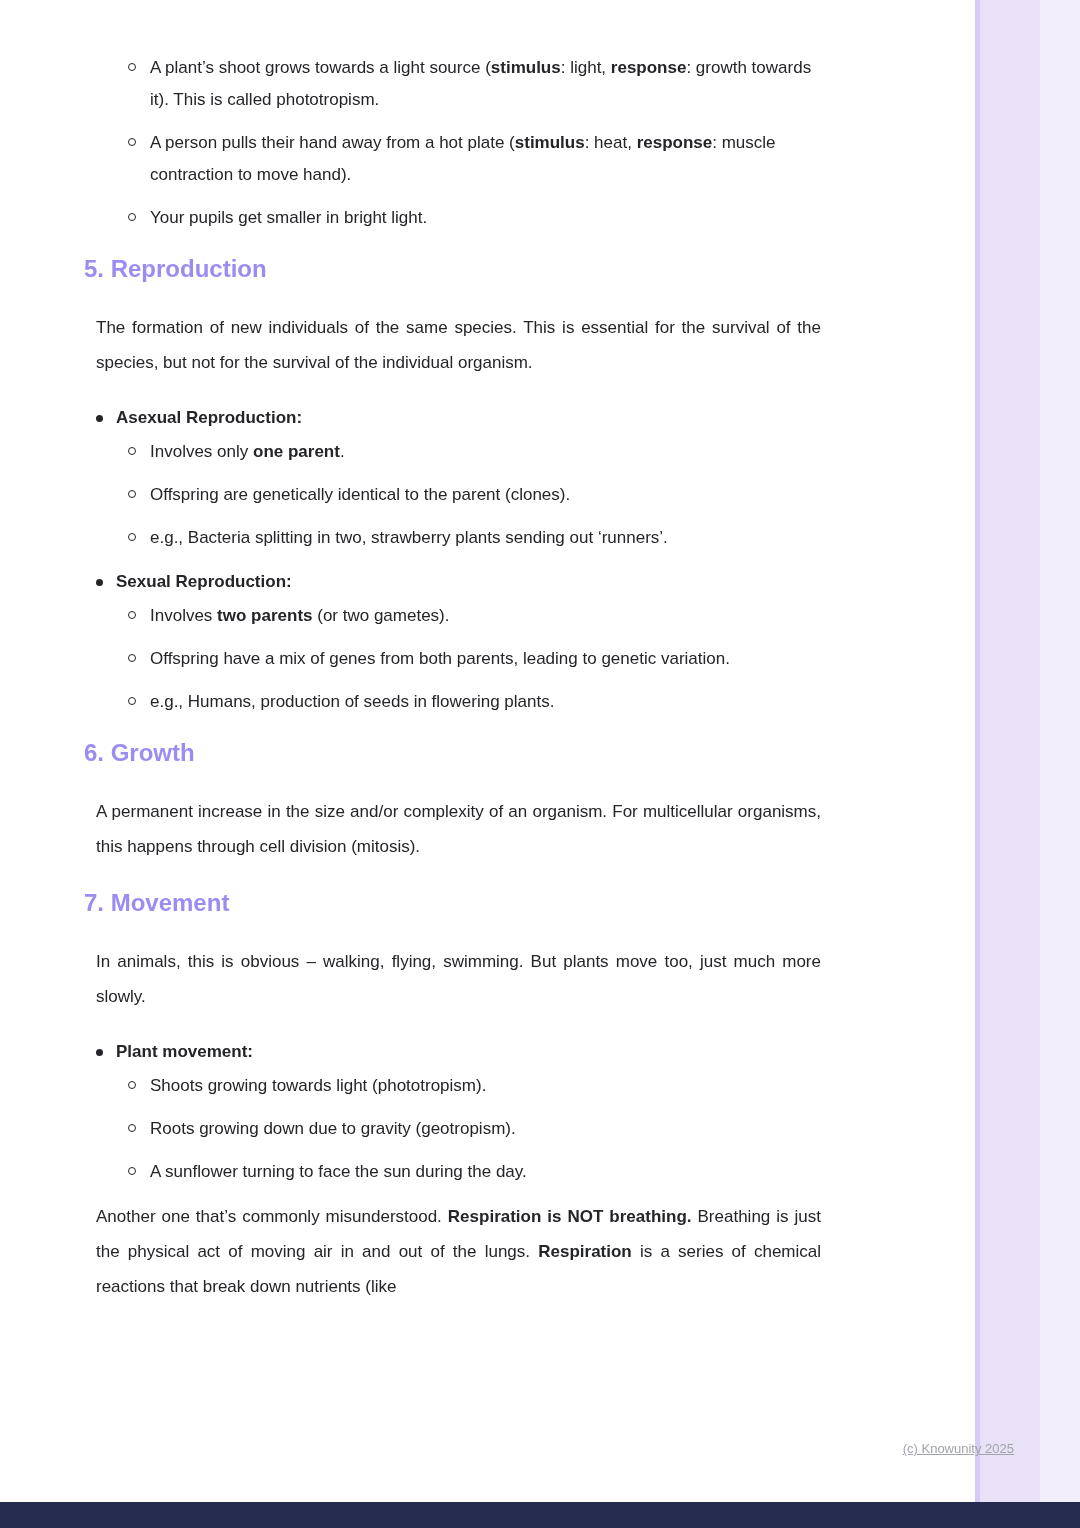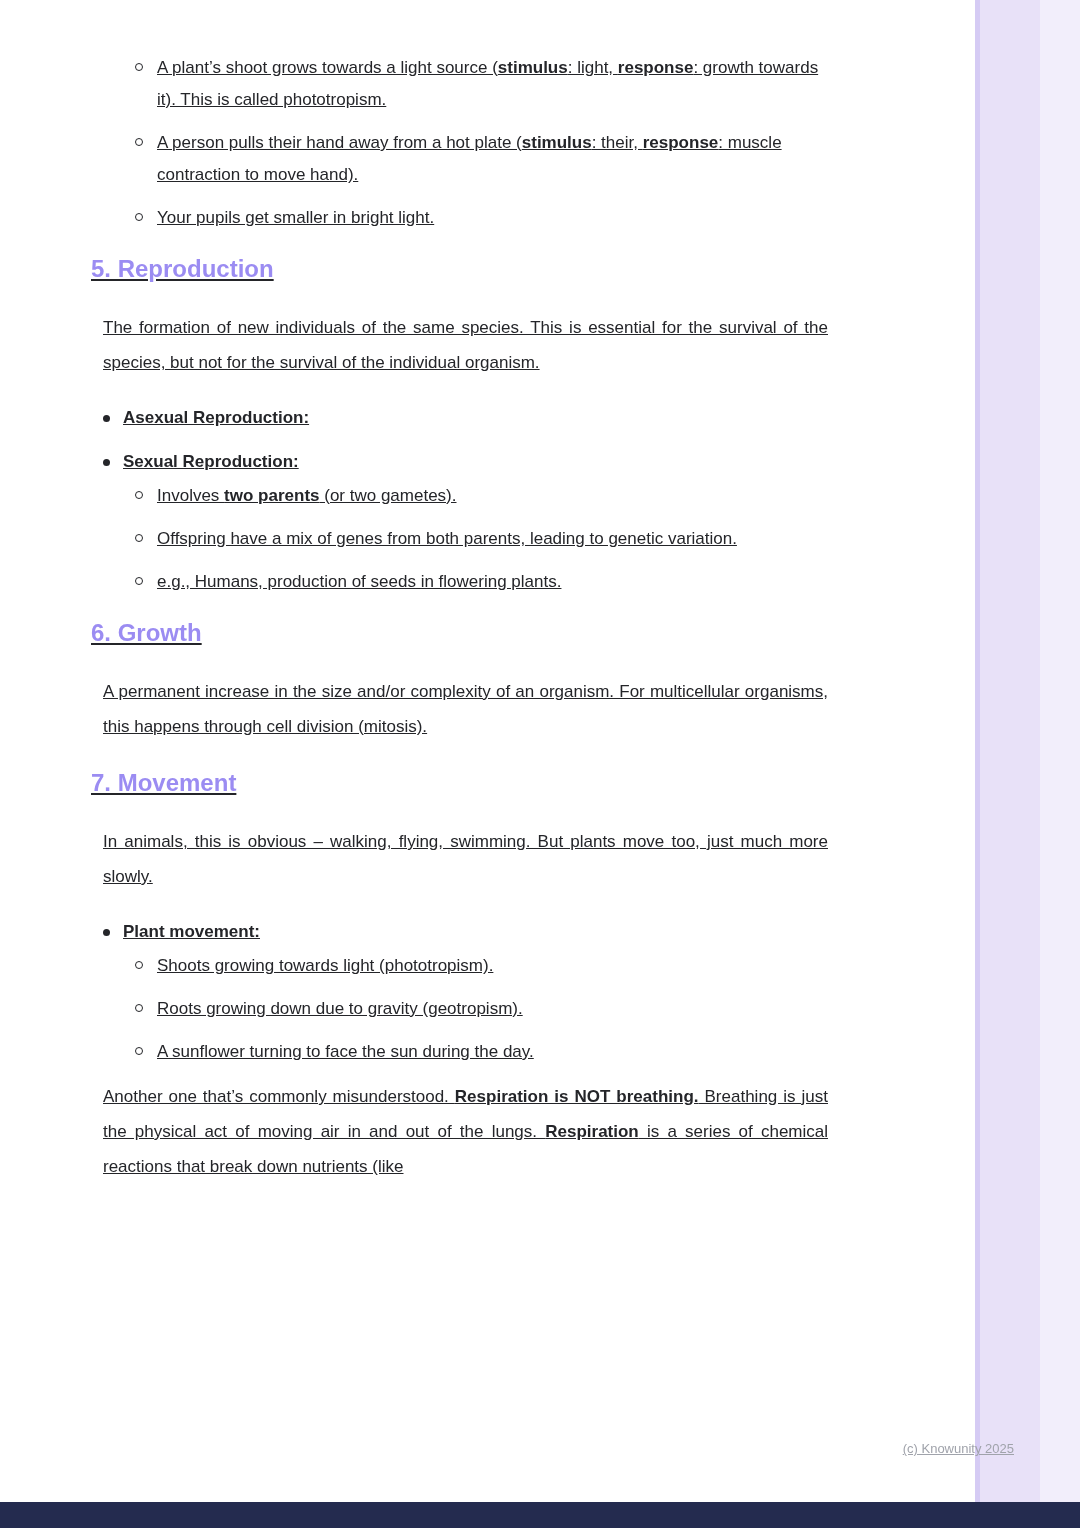--- a/index.html
+++ b/index.html
@@ -19,22 +19,22 @@
     position:absolute; top:0; right:0; width:100px; height:100%;
     background:linear-gradient(90deg,#e8e1f8 0,#e8e1f8 60px,#f2eefb 60px,#f2eefb 100%);
     z-index:0;
   }
   .strip-line {
     position:absolute; top:0; right:100px; width:5px; height:100%;
     background:#d5cbf4; z-index:0;
   }
 
   .content {
-    position:absolute; left:91px; top:52px; width:737px;
-    font-size:17px; z-index:1;text-decoration:underline;
+    position:absolute; left:84px; top:52px; width:737px;
+    font-size:17px; z-index:1;
   }
 
   .para { line-height:35px; text-align:justify; margin:0 0 22px 12px; }
 
   .section-heading {
     font-size:24px; line-height:33px; font-weight:700;
     color:#9b8cf2; margin:18px 0 25px 0;
   }
 
   ul { list-style:none; margin:0; padding:0; }
@@ -77,31 +77,36 @@
 
 <div class="page">
 
   <div class="strip-line"></div>
   <div class="strip"></div>
 
   <main class="content">
 
     <ul class="root-indent">
       <li class="sub-li"><span>A plant’s shoot grows towards a light source (</span><b>stimulus</b><span>: light, </span><b>response</b><span>: growth towards it). This is called phototropism.</span></li>
-      <li class="sub-li"><span>A person pulls their hand away from a hot plate (</span><b>stimulus</b><span>: their, </span><b>response</b><span>: muscle contraction to move hand).</span></li>
+      <li class="sub-li"><span>A person pulls their hand away from a hot plate (</span><b>stimulus</b><span>: heat, </span><b>response</b><span>: muscle contraction to move hand).</span></li>
       <li class="sub-li"><span>Your pupils get smaller in bright light.</span></li>
     </ul>
 
     <h2 class="section-heading">5. Reproduction</h2>
 
     <p class="para">The formation of new individuals of the same species. This is essential for the survival of the species, but not for the survival of the individual organism.</p>
 
     <ul class="top-list">
       <li class="top-li">
         <span class="label">Asexual Reproduction:</span>
+        <ul>
+          <li class="sub-li"><span>Involves only </span><b>one parent</b><span>.</span></li>
+          <li class="sub-li"><span>Offspring are genetically identical to the parent (clones).</span></li>
+          <li class="sub-li"><span>e.g., Bacteria splitting in two, strawberry plants sending out ‘runners’.</span></li>
+        </ul>
       </li>
       <li class="top-li">
         <span class="label">Sexual Reproduction:</span>
         <ul>
           <li class="sub-li"><span>Involves </span><b>two parents</b><span> (or two gametes).</span></li>
           <li class="sub-li"><span>Offspring have a mix of genes from both parents, leading to genetic variation.</span></li>
           <li class="sub-li"><span>e.g., Humans, production of seeds in flowering plants.</span></li>
         </ul>
       </li>
     </ul>

